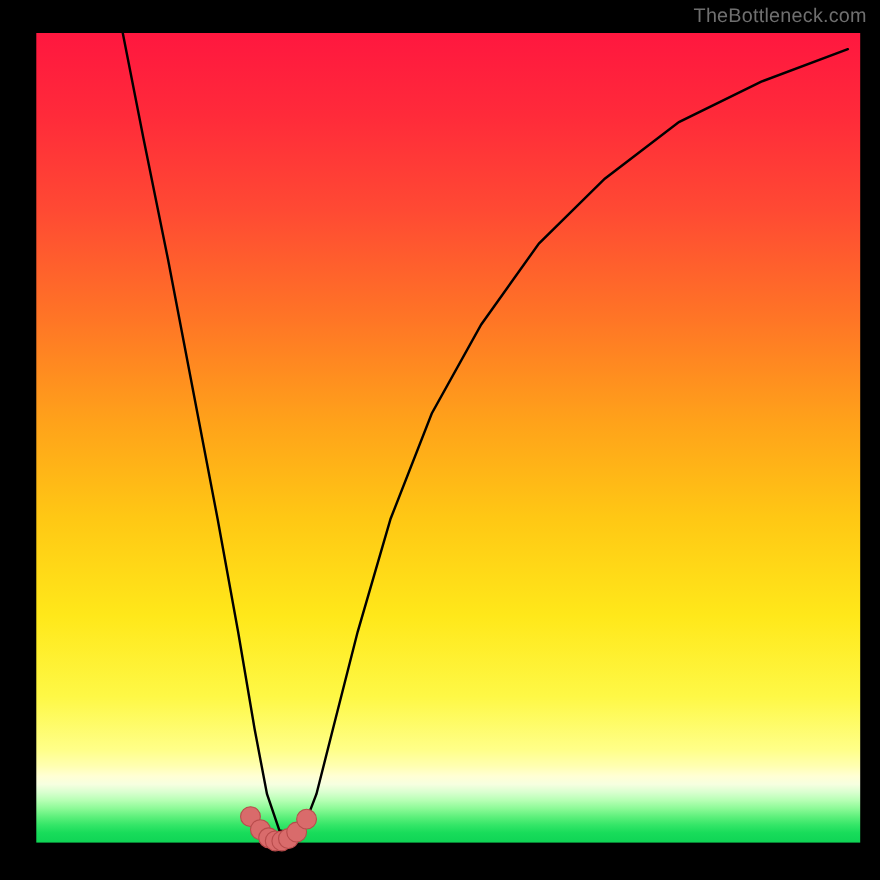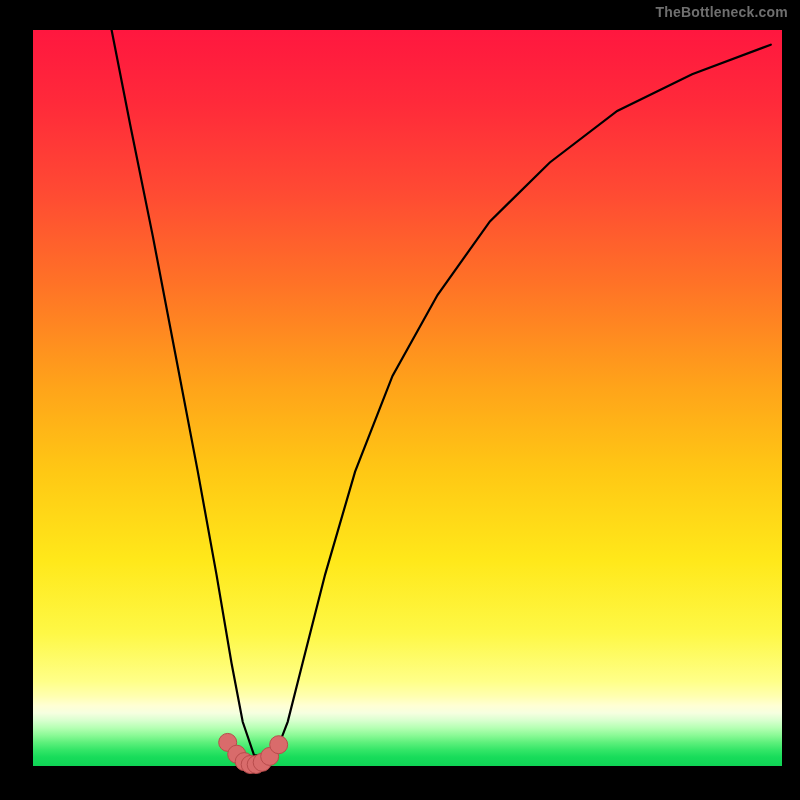--- a/index.html
+++ b/index.html
@@ -17,22 +17,22 @@
     left: 0;
     width: 800px;
     height: 800px;
     background: #000;
   }
   .watermark {
     position: absolute;
     top: 4px;
     right: 12px;
     color: #6f6f6f;
-    font-size: 14px;
-    font-weight: 700;
+    font-size: 18px;
+    font-weight: 400;
     letter-spacing: 0.2px;
   }
   svg {
     position: absolute;
     top: 0;
     left: 0;
   }
 </style>
 </head>
 <body>

